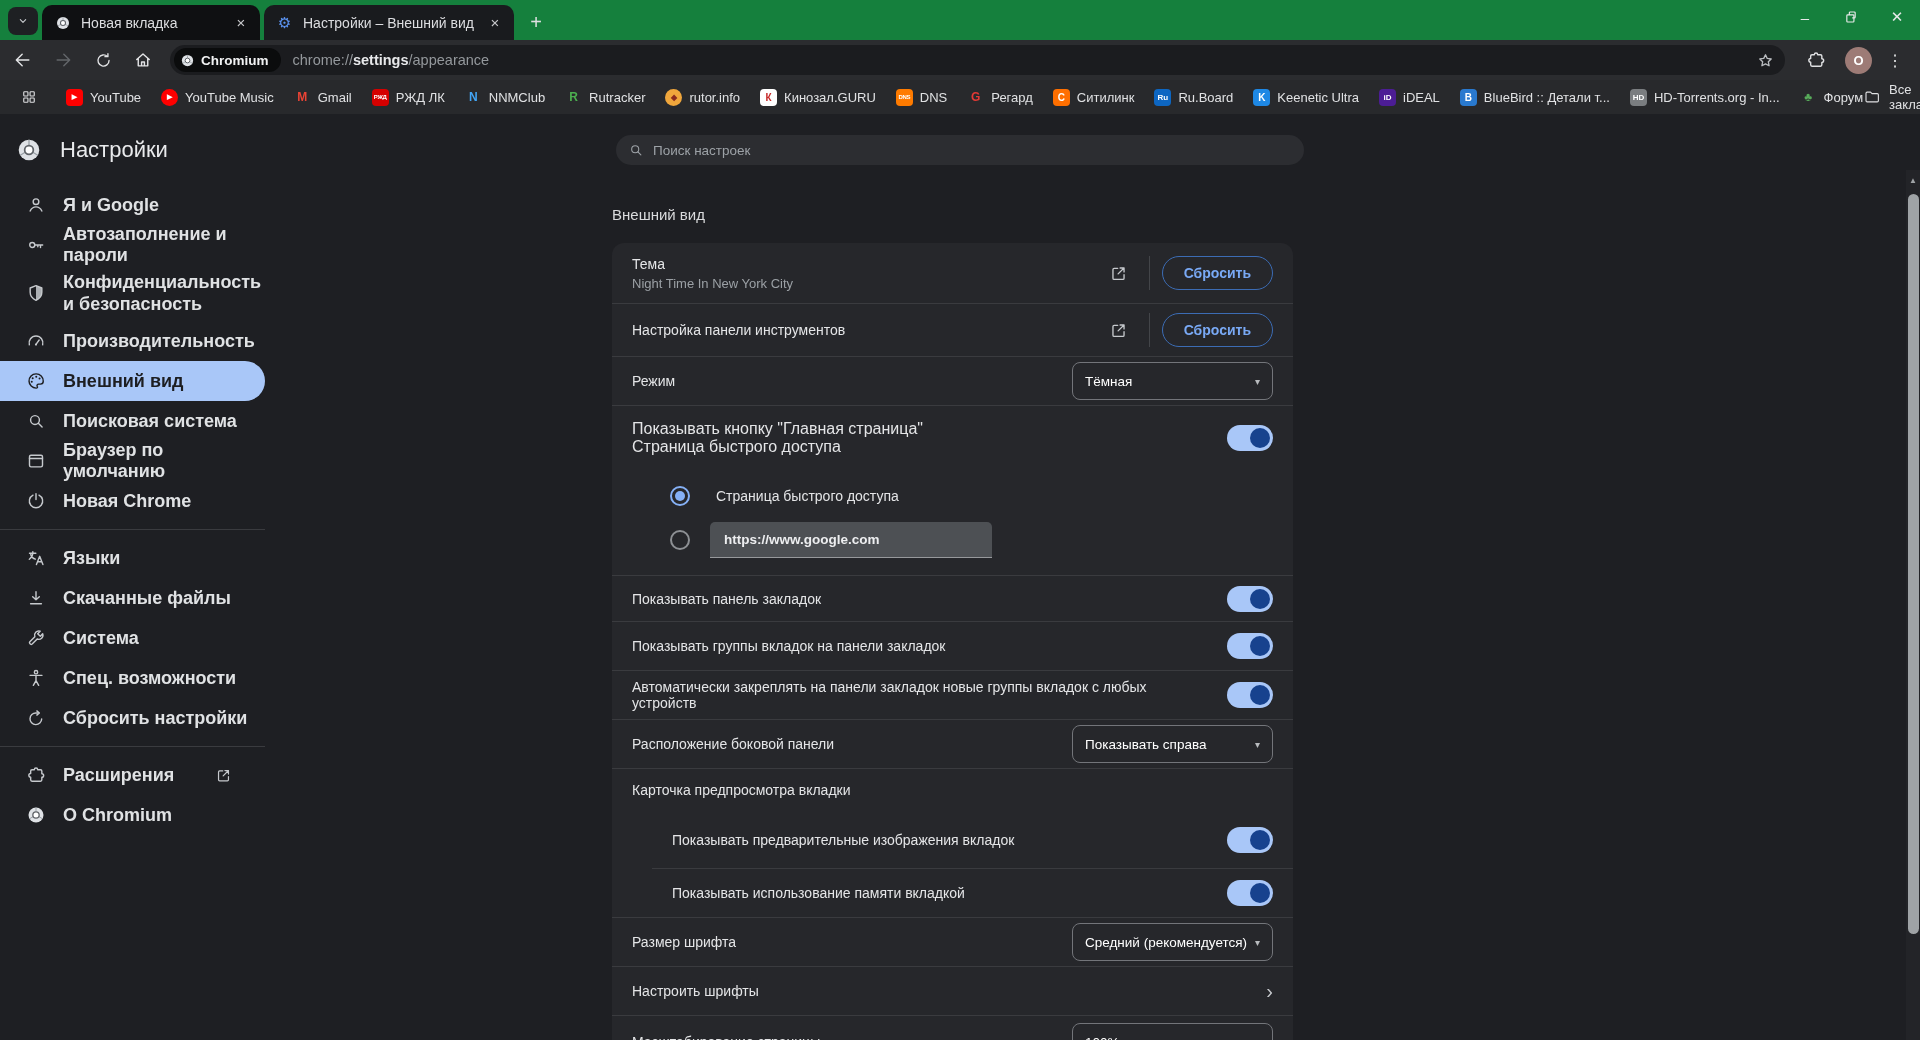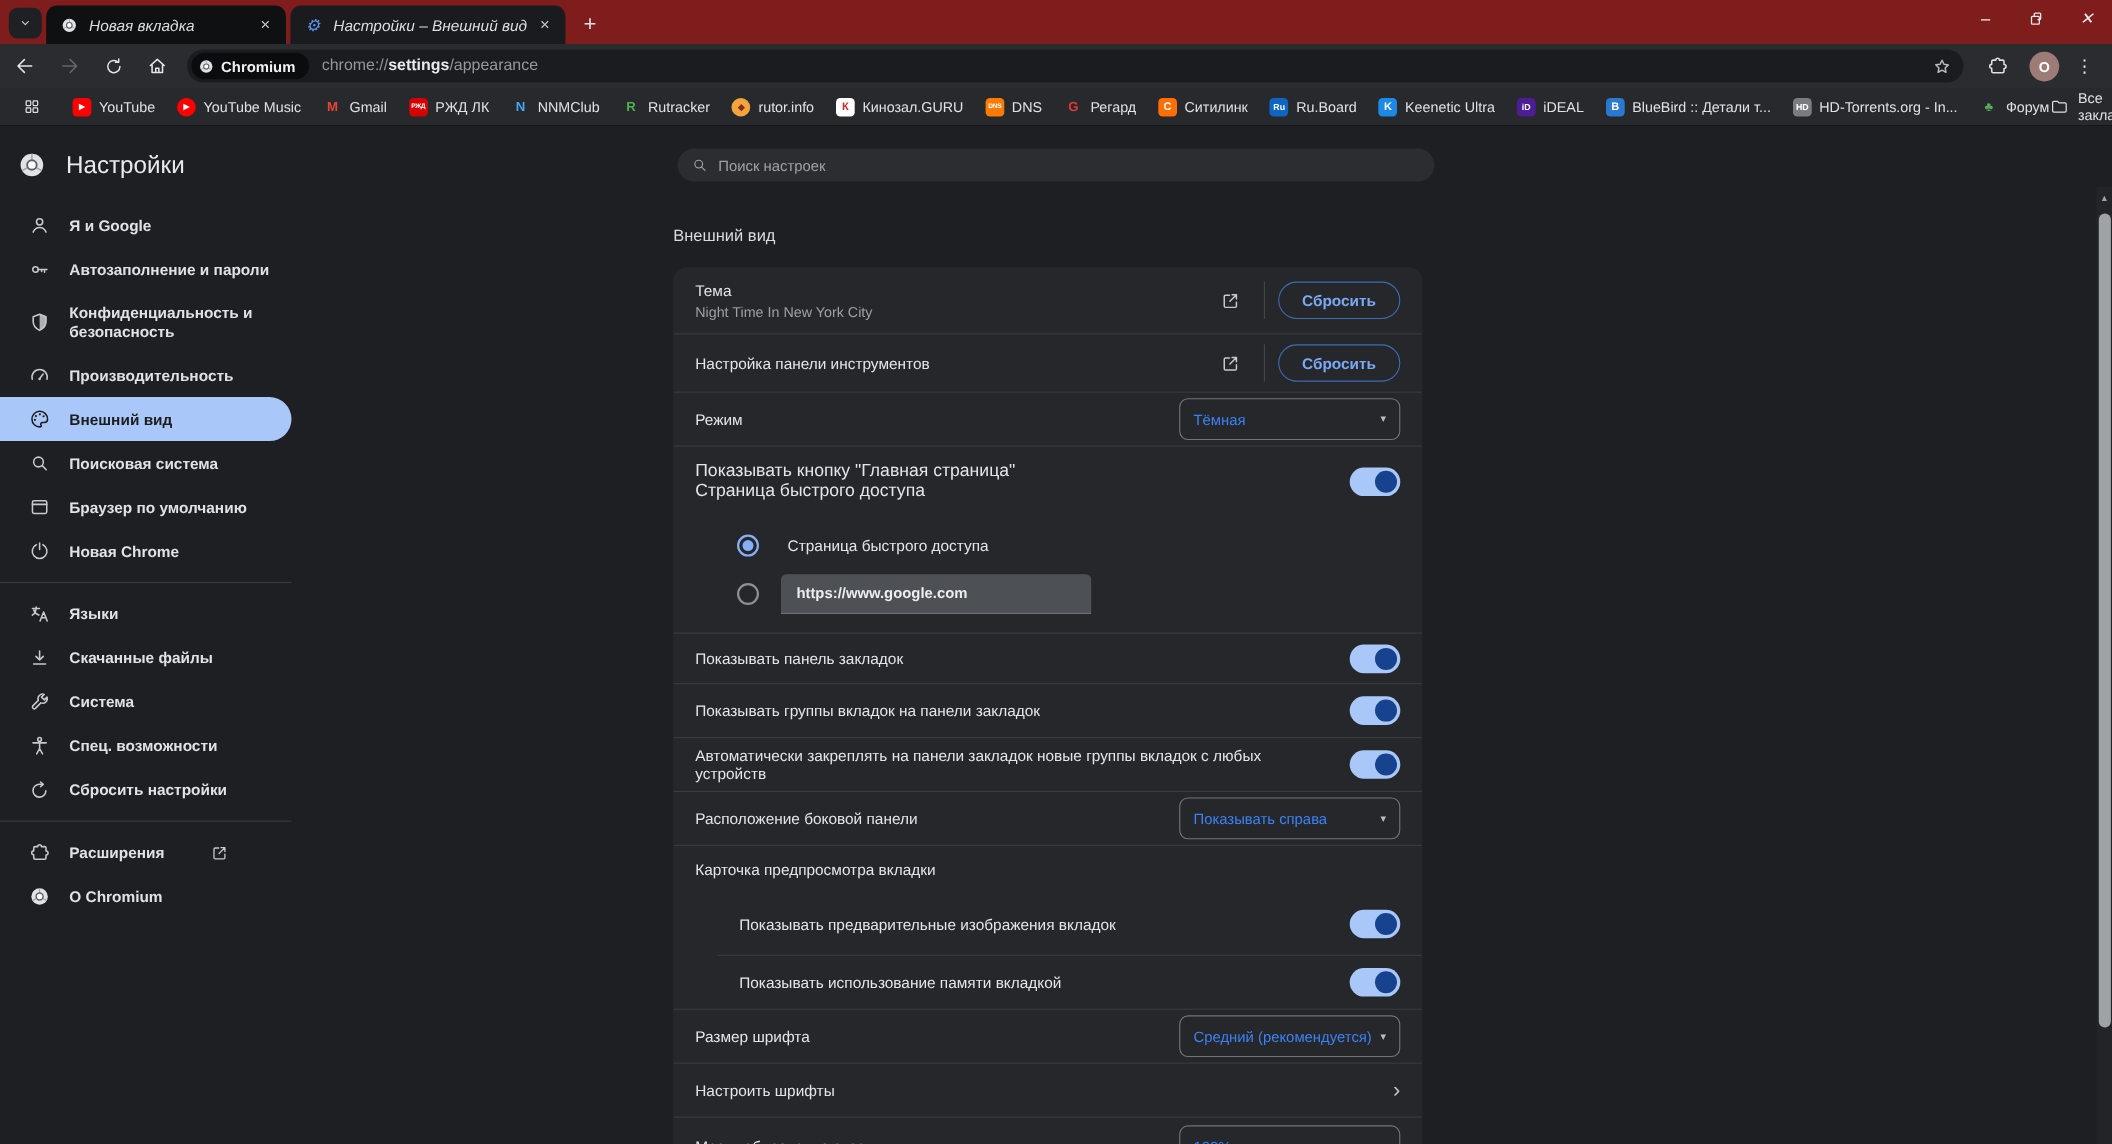--- a/index.html
+++ b/index.html
@@ -1,20 +1,20 @@
 <!DOCTYPE html>
 <html><head>
 <meta charset="utf-8">
 <style>
   * { margin:0; padding:0; box-sizing:border-box; }
   html,body { width:1920px; height:1040px; overflow:hidden; background:#000;
     font-family:"Liberation Sans", sans-serif; color:#e4e5e7; }
 
   
-  .tabstrip { position:absolute; left:0; top:0; width:1920px; height:40px; background:#7f1d1d;font-style:italic; }
+  .tabstrip { position:absolute; left:0; top:0; width:1920px; height:40px; background:#15803d; }
   .tabsearch { position:absolute; left:8px; top:7px; width:30px; height:28px; background:#1e2023;
     border-radius:8px; display:flex; align-items:center; justify-content:center; cursor:pointer; }
   .tab { position:absolute; top:5px; height:35px; display:flex; align-items:center;
     border-radius:10px 10px 0 0; padding:0 10px 0 12px; cursor:pointer; }
   .tab1 { left:42px; width:218px; background:#0f1012; }
   .tab2 { left:264px; width:250px; background:#191b1e; }
   .tab .title { flex:1; font-size:14px; color:#dcdde0; white-space:nowrap; overflow:hidden;
     text-overflow:ellipsis; margin-left:10px; }
   .tabclose { width:18px; height:18px; border-radius:50%; display:flex; align-items:center;
     justify-content:center; color:#c9cacd; font-size:15px; cursor:pointer; flex:none; }
@@ -60,21 +60,21 @@
 
   
   .content { position:absolute; left:0; top:114px; width:1920px; height:926px; background:#1e1f23; }
 
   
   .sidebar { position:absolute; left:0; top:0; width:265px; height:100%; }
   .sbtitle { display:flex; align-items:center; gap:18px; padding:18px 0 0 16px; height:54px; }
   .sbtitle .t { font-size:22px; color:#e9eaec; }
   .nav { margin-top:17px; }
   .side-item { height:40px; display:flex; align-items:center; gap:17px; padding-left:26px;
-    cursor:pointer; font-size:14px; font-weight:600; color:#e0e2e4; }
+    cursor:pointer; font-size:18px; font-weight:600; color:#e0e2e4; }
   .side-item.twoline { height:56px; }
   .side-item.twoline .lab { line-height:1.25; }
   .side-item .lab { padding-right:10px; }
   .side-item.sel { background:#a9c7f8; color:#1d1e21; border-radius:0 20px 20px 0; }
   .sdiv { border-top:1px solid #3a3b3f; margin:8px 0; }
   .sic { stroke:#c6c9cd; fill:none; stroke-width:1.7; stroke-linecap:round; stroke-linejoin:round; flex:none; }
   .dot { fill:#c6c9cd; stroke:none; }
   .fillp { fill:#c6c9cd; stroke:none; opacity:.85; }
   .sel .sic { stroke:#1d1e21; }
   .sel .dot, .sel .fillp { fill:#1d1e21; }
@@ -101,21 +101,21 @@
     background:#3a3b3f; }
   .indent { padding-left:60px; }
   .iconbtn { width:36px; height:36px; display:flex; align-items:center; justify-content:center;
     border-radius:50%; cursor:pointer; flex:none; }
   .vsep { width:1px; height:34px; background:#434549; margin:0 12px; flex:none; }
   .resetbtn { height:34px; padding:0 21px; border:1px solid #3c6cb4; border-radius:17px;
     background:transparent; color:#79a9f5; font-size:14px; font-weight:600; cursor:pointer;
     font-family:"Liberation Sans",sans-serif; flex:none; }
   .select { width:201px; height:38px; border:1px solid #73757a; border-radius:8px; display:flex;
     align-items:center; justify-content:space-between; padding:0 12px; cursor:pointer; flex:none; }
-  .select .val { font-size:13.5px; color:#3b82f6; }
+  .select .val { font-size:13.5px; color:#ffffff; }
   .select .caret { font-size:10px; color:#b8bbbe; }
   .toggle { width:46px; height:26px; border-radius:13px; background:#a9c7f8; position:relative;
     cursor:pointer; flex:none; }
   .toggle::after { content:""; position:absolute; right:3px; top:3px; width:20px; height:20px;
     border-radius:50%; background:#17428e; }
   .radio { width:20px; height:20px; border-radius:50%; border:2px solid #85b0f5; position:relative;
     cursor:pointer; flex:none; }
   .radio.on::after { content:""; position:absolute; left:3px; top:3px; width:10px; height:10px;
     border-radius:50%; background:#85b0f5; }
   .radio.off { border-color:#8d9094; }

